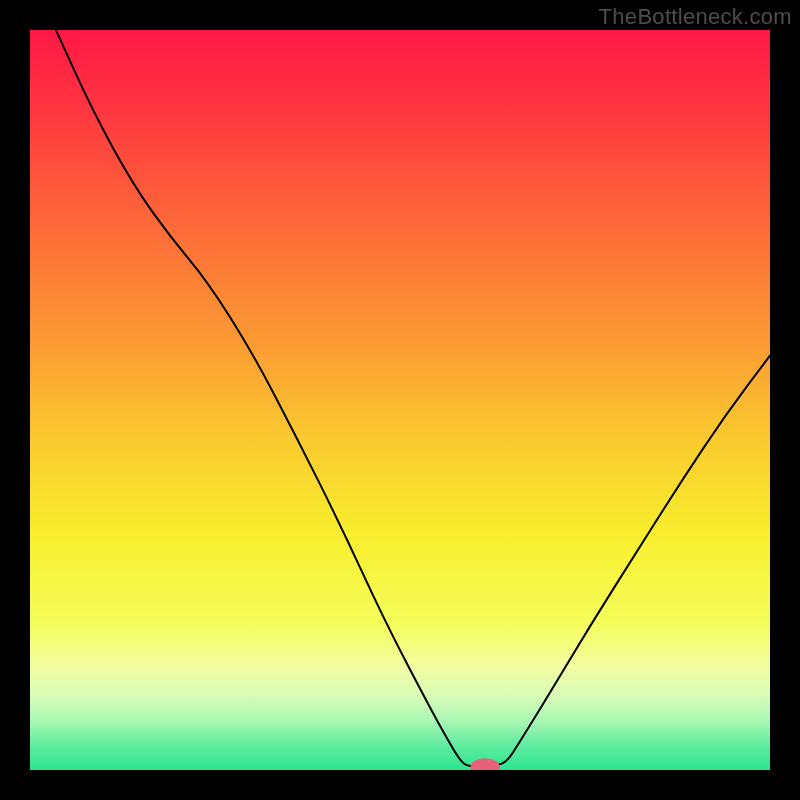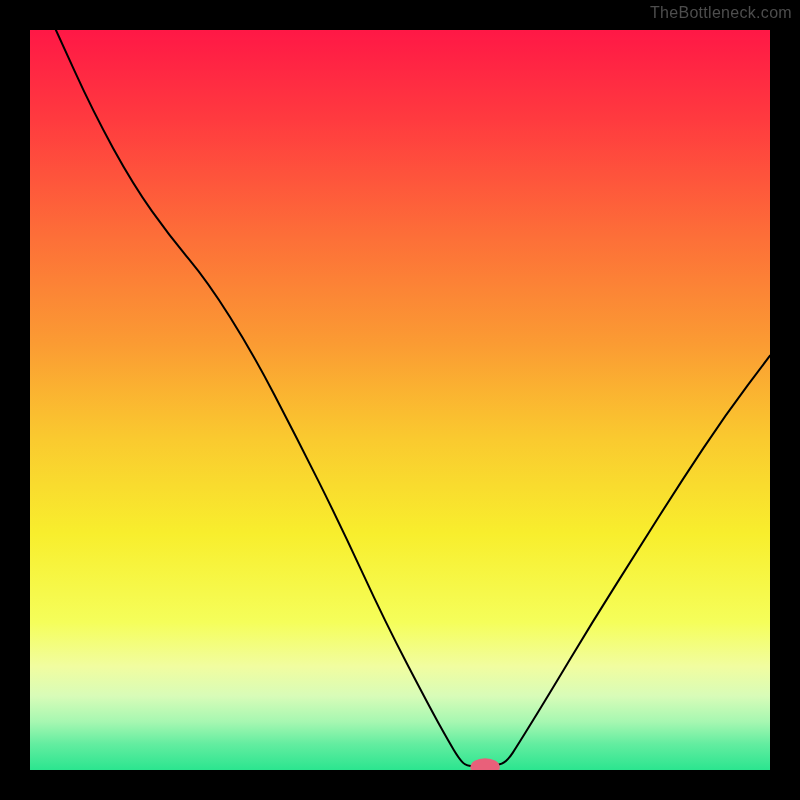--- a/index.html
+++ b/index.html
@@ -18,21 +18,21 @@
     height: 740px;
     background: #000;
     overflow: hidden;
   }
   .watermark {
     position: absolute;
     top: 4px;
     right: 8px;
     color: #4d4d4d;
     font-family: Arial, Helvetica, sans-serif;
-    font-size: 16px;
+    font-size: 22px;
     font-weight: 500;
     letter-spacing: 0.3px;
     pointer-events: none;
   }
   svg {
     display: block;
   }
 </style>
 </head>
 <body>

